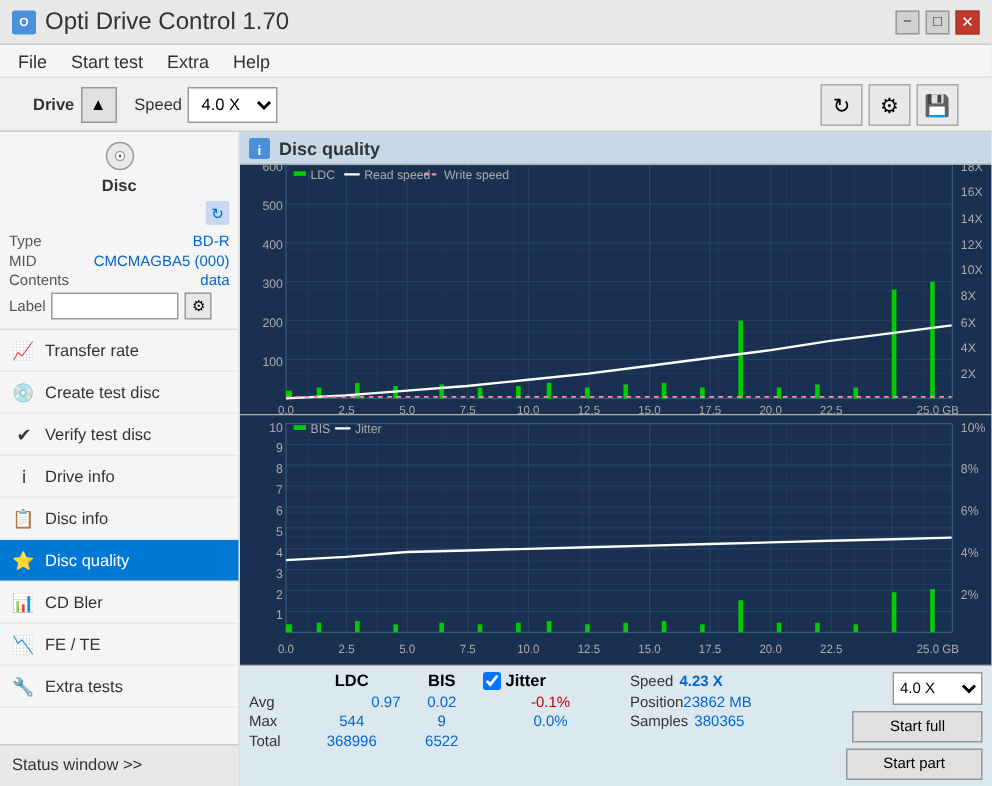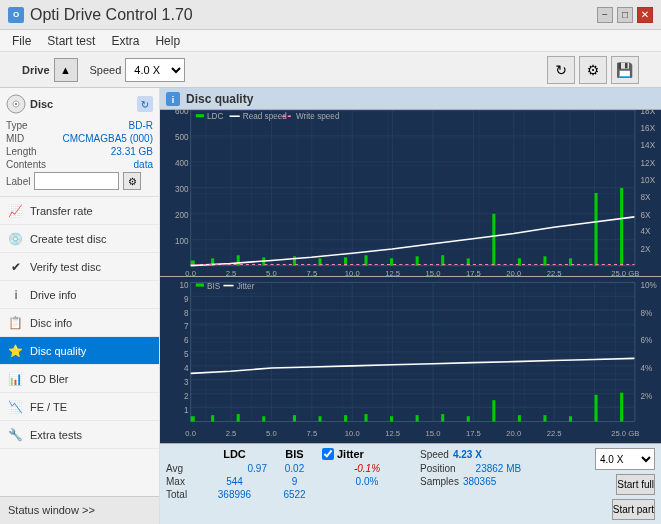--- a/index.html
+++ b/index.html
@@ -27,21 +27,21 @@
     .speed-select { height: 24px; font-size: 11px; background: white; border: 1px solid #999; padding: 0 4px; width: 60px; }
     .toolbar-spacer { flex: 1; }
     .toolbar-icon-btn { width: 28px; height: 28px; background: #e8e8e8; border: 1px solid #aaa; cursor: pointer; display: flex; align-items: center; justify-content: center; font-size: 14px; }
 
     
     .main-layout { display: flex; height: calc(524px - 88px); }
 
     
     .sidebar { width: 160px; background: #f5f5f5; border-right: 1px solid #ddd; display: flex; flex-direction: column; }
     .disc-panel { padding: 6px; border-bottom: 1px solid #ddd; }
-    .disc-header { display: flex; align-items: center; gap: 4px; margin-bottom: 6px; }
+    .disc-header { display: flex; align-items: center; gap: 4px; margin-bottom: 6px; flex-direction: column; }
     .disc-icon { width: 20px; height: 20px; }
     .disc-title { font-size: 11px; font-weight: bold; color: #333; }
     .disc-row { display: flex; justify-content: space-between; align-items: center; margin-bottom: 2px; }
     .disc-key { font-size: 10px; color: #555; }
     .disc-val { font-size: 10px; color: #0066cc; }
     .label-row { display: flex; align-items: center; gap: 4px; margin-top: 2px; }
     .label-input { height: 18px; border: 1px solid #999; background: white; width: 85px; font-size: 10px; padding: 0 2px; }
     .label-btn { width: 18px; height: 18px; background: #e8e8e8; border: 1px solid #999; cursor: pointer; display: flex; align-items: center; justify-content: center; font-size: 10px; }
 
     
@@ -56,21 +56,21 @@
     .dq-header { background: #c8d8e8; height: 22px; display: flex; align-items: center; padding: 0 6px; gap: 6px; border-bottom: 1px solid #aaa; }
     .dq-icon { width: 14px; height: 14px; background: #4a90d9; border-radius: 2px; display: flex; align-items: center; justify-content: center; }
     .dq-title { font-size: 12px; font-weight: bold; color: #333; }
 
     
     .charts-area { flex: 1; display: flex; flex-direction: column; justify-content: center; }
     .chart-container { flex: 1; position: relative; border-bottom: 1px solid #aaa; }
 
     
     .stats-footer { background: #dce8f0; height: 80px; display: flex; padding: 4px 6px; gap: 8px; }
-    .start-btn { height: 22px; padding: 0 0; font-size: 10px; background: #e0e0e0; border: 1px solid #999; cursor: pointer; white-space: nowrap; }
+    .start-btn { height: 22px; padding: 0 24px; font-size: 10px; background: #e0e0e0; border: 1px solid #999; cursor: pointer; white-space: nowrap; }
     .speed-dropdown { height: 22px; width: 60px; font-size: 10px; border: 1px solid #999; background: white; }
   </style>
 </head>
 <body>
 
 <div class="title-bar">
   <div class="title-bar-left">
     <div class="title-bar-icon">O</div>
     <span class="title-bar-text">Opti Drive Control 1.70</span>
   </div>
@@ -118,24 +118,20 @@
           <text x="8" y="12" text-anchor="middle" font-size="10" fill="#0066cc">↻</text>
         </svg>
       </div>
       <div class="disc-row">
         <span class="disc-key">Type</span>
         <span class="disc-val">BD-R</span>
       </div>
       <div class="disc-row">
         <span class="disc-key">MID</span>
         <span class="disc-val">CMCMAGBA5 (000)</span>
-      </div>
-      <div class="disc-row">
-        <span class="disc-key">Length</span>
-        <span class="disc-val">23.31 GB</span>
       </div>
       <div class="disc-row">
         <span class="disc-key">Contents</span>
         <span class="disc-val">data</span>
       </div>
       <div class="label-row">
         <span class="disc-key">Label</span>
         <input class="label-input" type="text" value="" style="">
         <div class="label-btn">⚙</div>
       </div>
@@ -400,22 +396,22 @@
           <div style="display:flex; align-items:center; gap:4px; margin-left:8px;">
             <span style="font-size:10px; color:#333;">Speed</span>
             <span style="font-size:10px; color:#0066cc; font-weight:bold;">4.23 X</span>
           </div>
         </div>
 
         <div style="display:flex; align-items:center; margin-bottom:2px;">
           <div style="width:36px; font-size:10px; color:#333;">Avg</div>
           <div style="width:65px; text-align:right; font-size:10px; color:#0066cc;">0.97</div>
           <div style="width:55px; text-align:center; font-size:10px; color:#0066cc;">0.02</div>
-          <div style="width:90px; text-align:center; font-size:10px; color:#cc0000;font-style:italic;">-0.1%</div>
-          <div style="margin-left:8px; display:flex; gap:20px; align-items:center;">
+          <div style="width:90px; text-align:center; font-size:10px; color:#cc0000;">-0.1%</div>
+          <div style="margin-left:8px; display:flex; gap:0; align-items:center;">
             <span style="font-size:10px; color:#333;">Position</span>
             <span style="font-size:10px; color:#0066cc;">23862 MB</span>
           </div>
         </div>
 
         <div style="display:flex; align-items:center; margin-bottom:2px;">
           <div style="width:36px; font-size:10px; color:#333;">Max</div>
           <div style="width:65px; text-align:center; font-size:10px; color:#0066cc;">544</div>
           <div style="width:55px; text-align:center; font-size:10px; color:#0066cc;">9</div>
           <div style="width:90px; text-align:center; font-size:10px; color:#0066cc;">0.0%</div>

